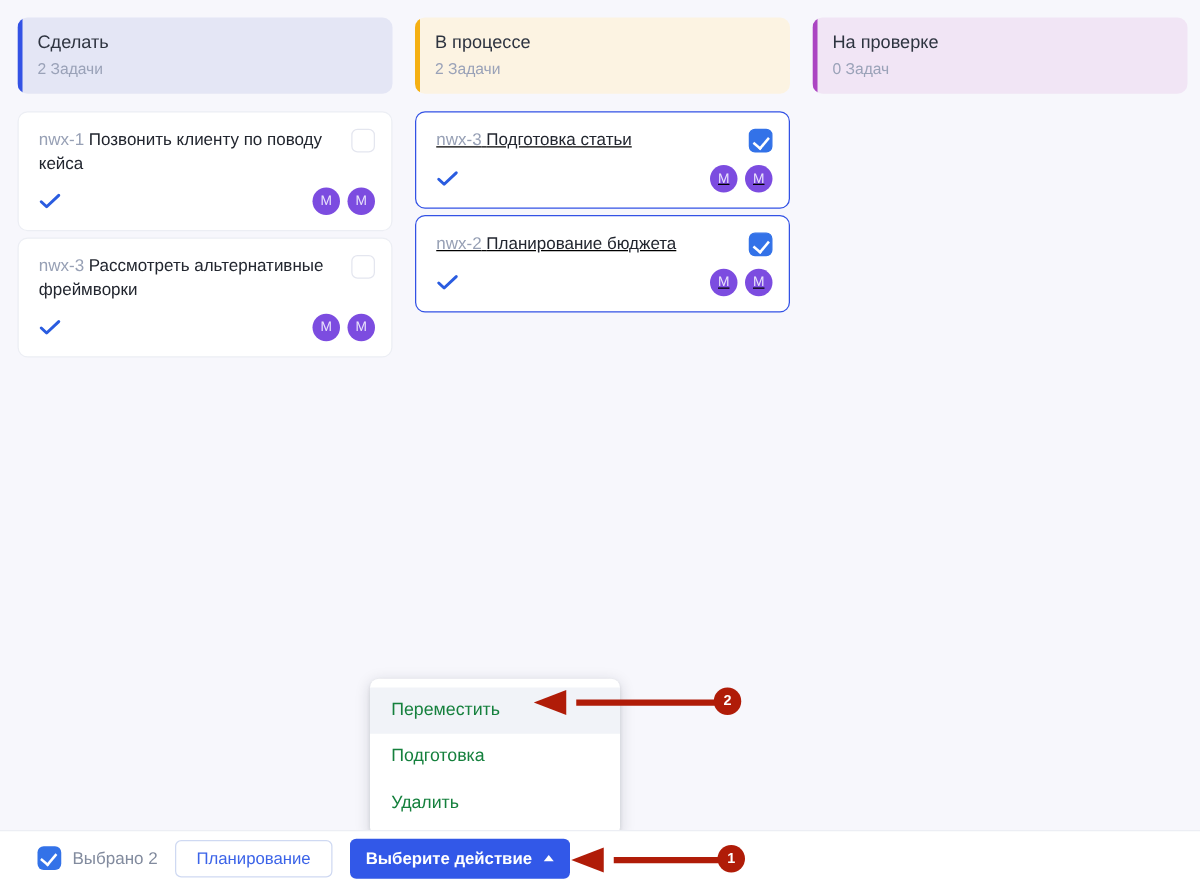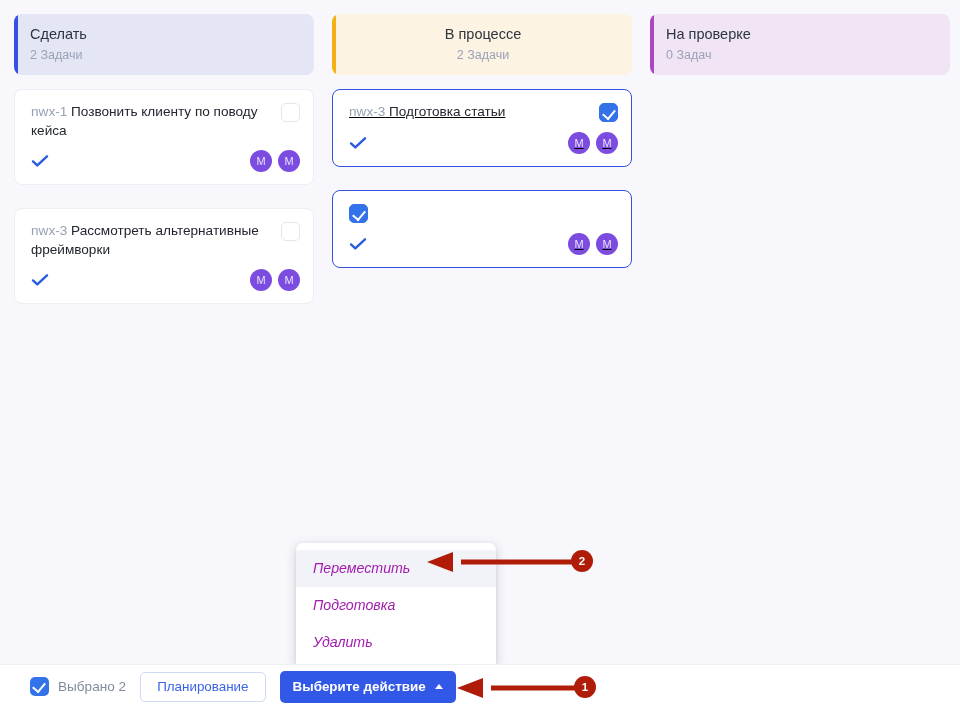--- a/index.html
+++ b/index.html
@@ -48,26 +48,26 @@
   }
   .col-count {
     font-size: 12.5px;
     color: #9aa2b8;
     line-height: 16px;
   }
 
   
   .hdr-todo   { background: #e4e6f5; }
   .hdr-todo   .accent { background: #3352e5; }
-  .hdr-prog   { background: #fcf3e2; text-align: center; }
+  .hdr-prog   { background: #fcf3e2; }
   .hdr-prog   .accent { background: #f5b013; }
   .hdr-review { background: #f1e5f5; }
   .hdr-review .accent { background: #ab45c2; }
 
-  .cards { margin-top: 14px; display: flex; flex-direction: column; gap: 23px; }
+  .cards { margin-top: 14px; display: flex; flex-direction: column; gap: 5px; }
 
   .card {
     background: #ffffff;
     border: 1px solid #eceef4;
     border-radius: 8px;
     padding: 12px 13px 11px 16px;
     position: relative;
   }
   .card.selected { border: 1.5px solid #3352e5; text-decoration: underline; }
 
@@ -133,23 +133,22 @@
     border-radius: 7px;
     box-shadow: 0 3px 12px rgba(22,28,45,.17), 0 1px 3px rgba(22,28,45,.10);
     padding: 7px 0 8px 0;
     overflow: hidden;
   }
   .menu-item {
     height: 37px;
     line-height: 37px;
     padding: 0 17px;
     font-size: 14.2px;
-    color: #a21caf;
+    color: #15803d;
     white-space: nowrap;
-    font-style: italic;
   }
   .menu-item.hl { background: #f1f3f8; }
 
   
   .bottombar {
     position: absolute;
     left: 0; bottom: 0;
     width: 960px; height: 44px;
     background: #ffffff;
     border-top: 1px solid #eceef4;
@@ -301,20 +300,24 @@
             </svg>
             <div class="avatars">
               <div class="avatar">M</div>
               <div class="avatar">M</div>
             </div>
           </div>
         </div>
 
         <div class="card selected">
           <div class="card-top">
+            <div class="card-text">
+              <span class="task-id">nwx-2</span>
+              <span>Планирование бюджета</span>
+            </div>
             <div class="cbox on"></div>
           </div>
           <div class="card-bottom">
             <svg class="check-ico" viewBox="0 0 18 14">
               <path d="M2 7.4 L6.3 11.4 L16 2.3" fill="none" stroke="#2a5ce0" stroke-width="2.4" stroke-linecap="round" stroke-linejoin="round"></path>
             </svg>
             <div class="avatars">
               <div class="avatar">M</div>
               <div class="avatar">M</div>
             </div>

